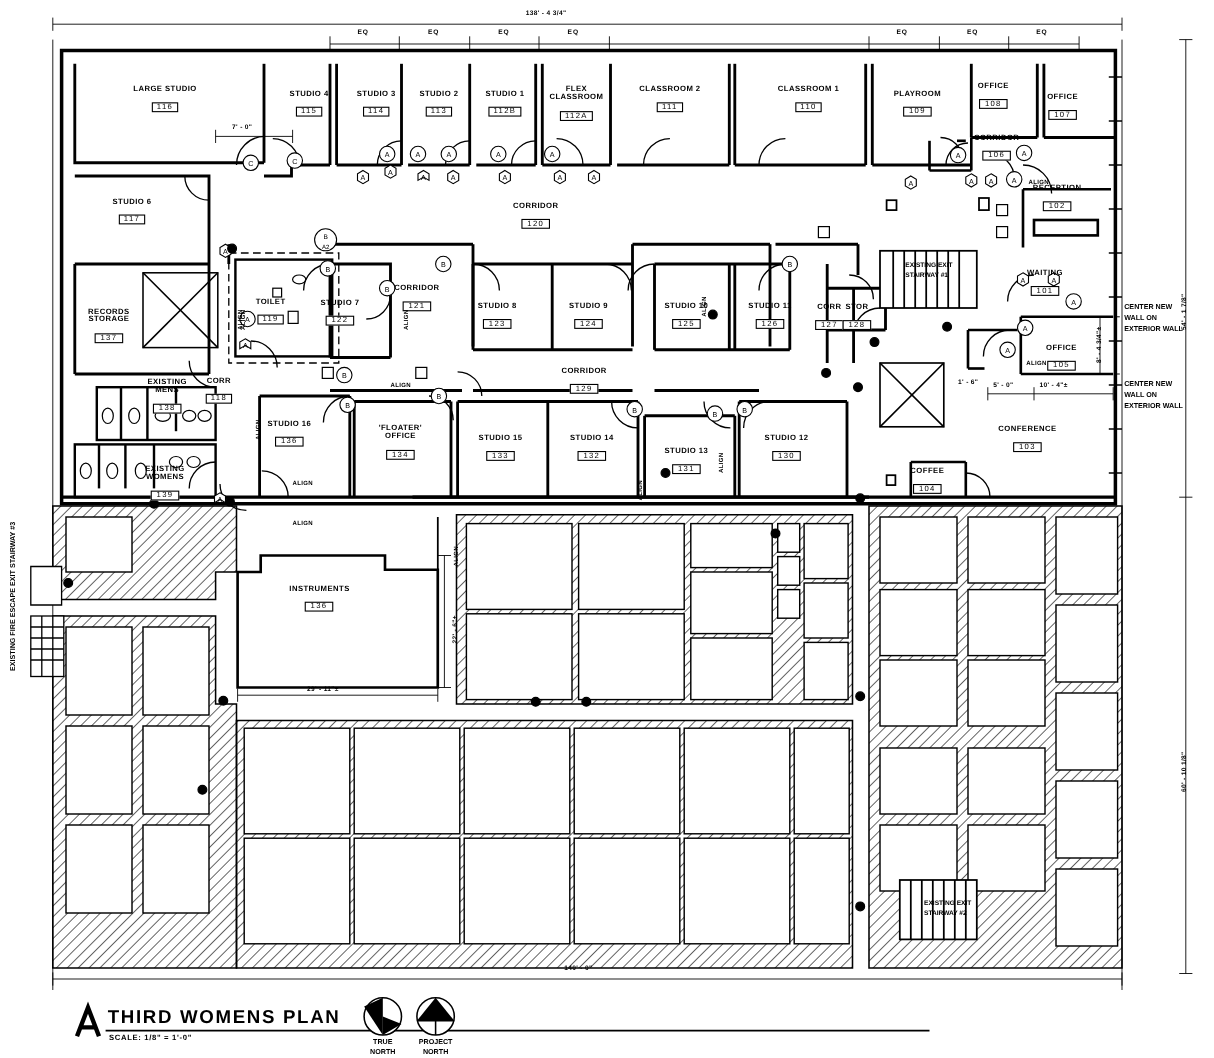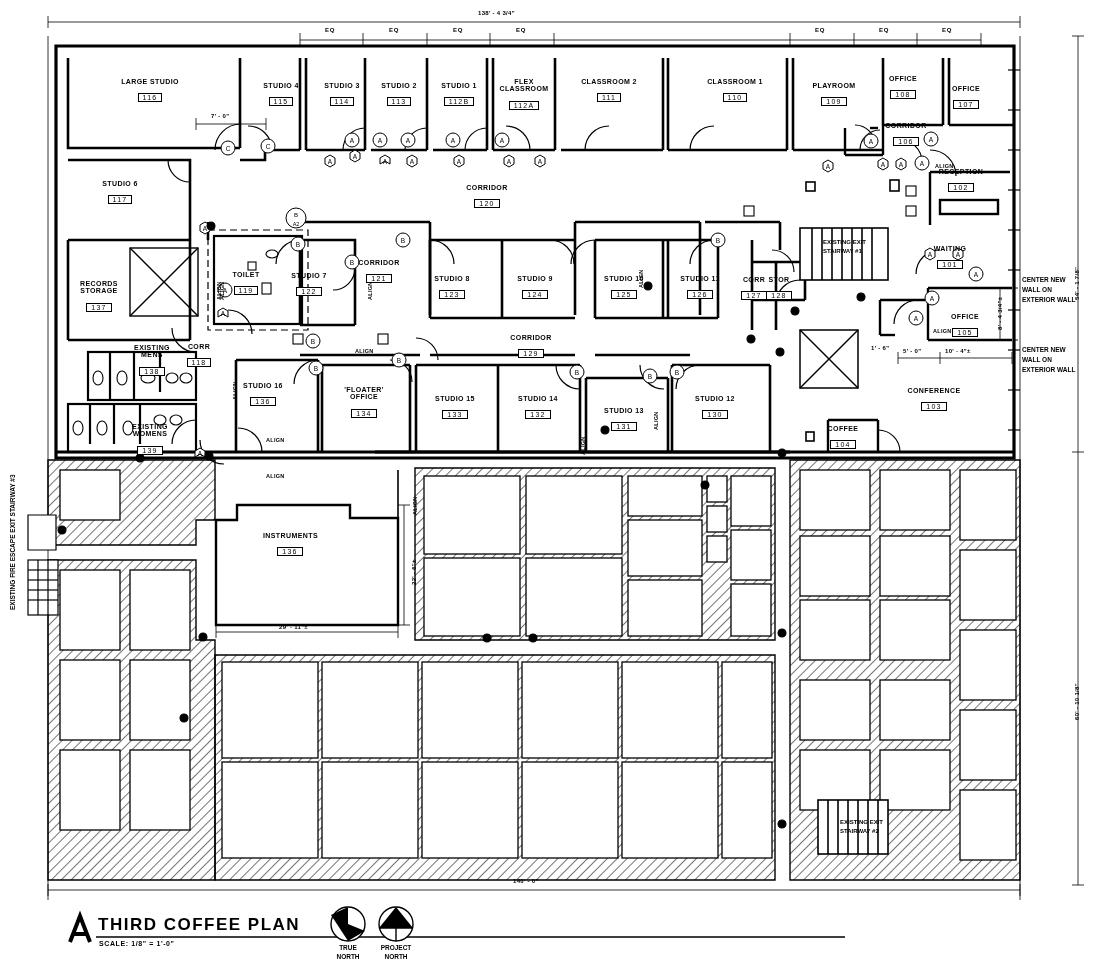--- a/index.html
+++ b/index.html
@@ -776,21 +776,21 @@
   <div class="note vert" style="left:8px;top:610px;transform:rotate(-90deg);width:140px;white-space:normal;line-height:1.4;font-size:6.5px;">EXISTING FIRE ESCAPE EXIT STAIRWAY #3</div>
 
   <div class="note" style="left:823px;top:238px;font-size:6px;width:70px;white-space:normal;">EXISTING EXIT STAIRWAY #1</div>
 
   <div class="note" style="left:840px;top:818px;font-size:6px;width:70px;white-space:normal;">EXISTING EXIT STAIRWAY #2</div>
 
   <div class="note" style="left:1022px;top:275px;font-size:6.5px;width:62px;white-space:normal;">CENTER NEW WALL ON EXTERIOR WALL</div>
 
   <div class="note" style="left:1022px;top:345px;font-size:6.5px;width:62px;white-space:normal;">CENTER NEW WALL ON EXTERIOR WALL</div>
 
-  <div class="tb-title" style="left:98px;top:915px;">THIRD COFFEE PLAN</div>
+  <div class="tb-title" style="left:98px;top:915px;">THIRD WOMENS PLAN</div>
   <div class="tb-scale" style="left:99px;top:940px;">SCALE:  1/8" = 1'-0"</div>
 
   <div class="cmplbl" style="left:328px;top:944px;width:40px;">
     <span>TRUE</span><br>
     <span>NORTH</span>
   </div>
   <div class="cmplbl" style="left:374px;top:944px;width:44px;">
     <span>PROJECT</span><br>
     <span>NORTH</span>
   </div>

